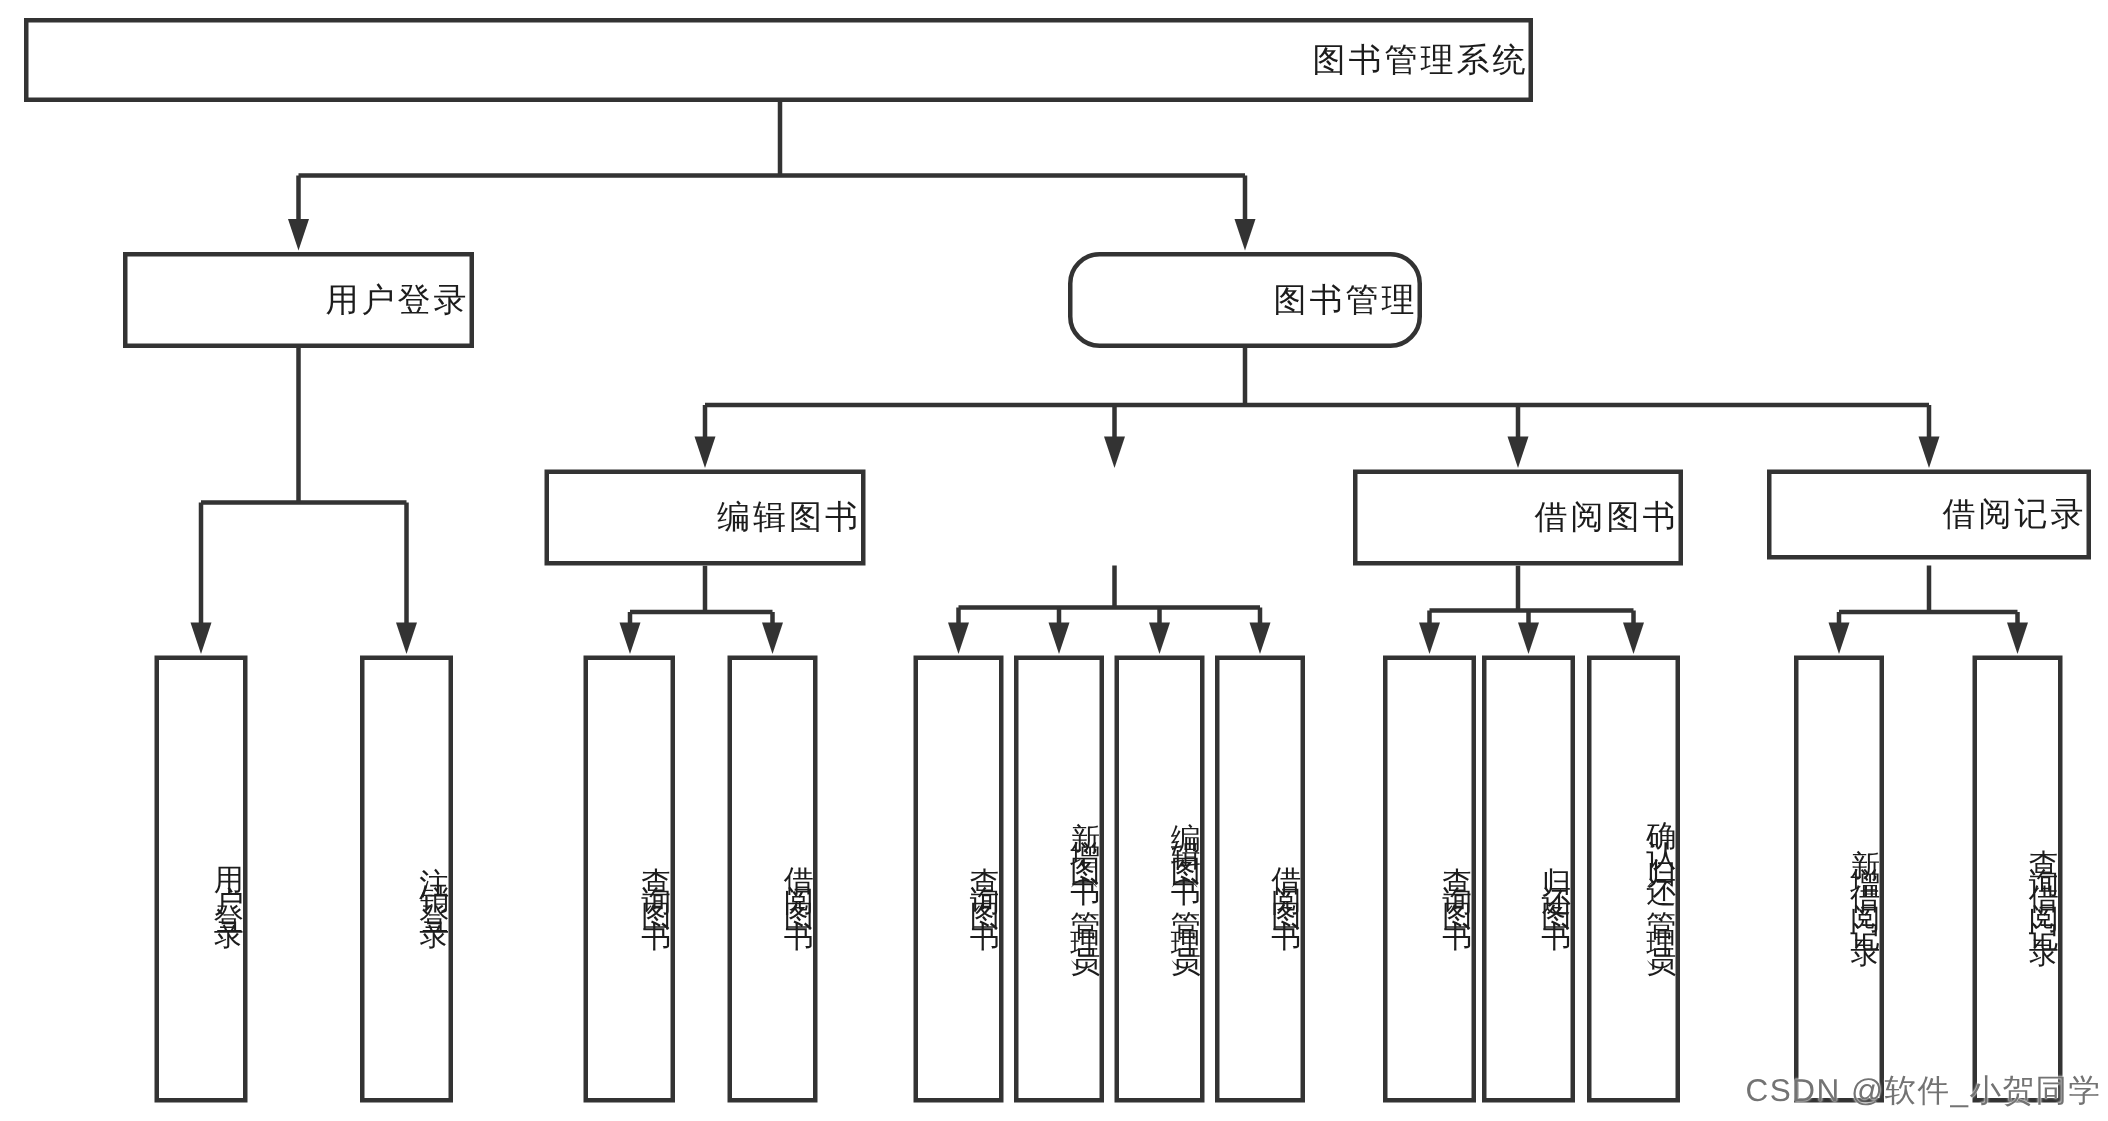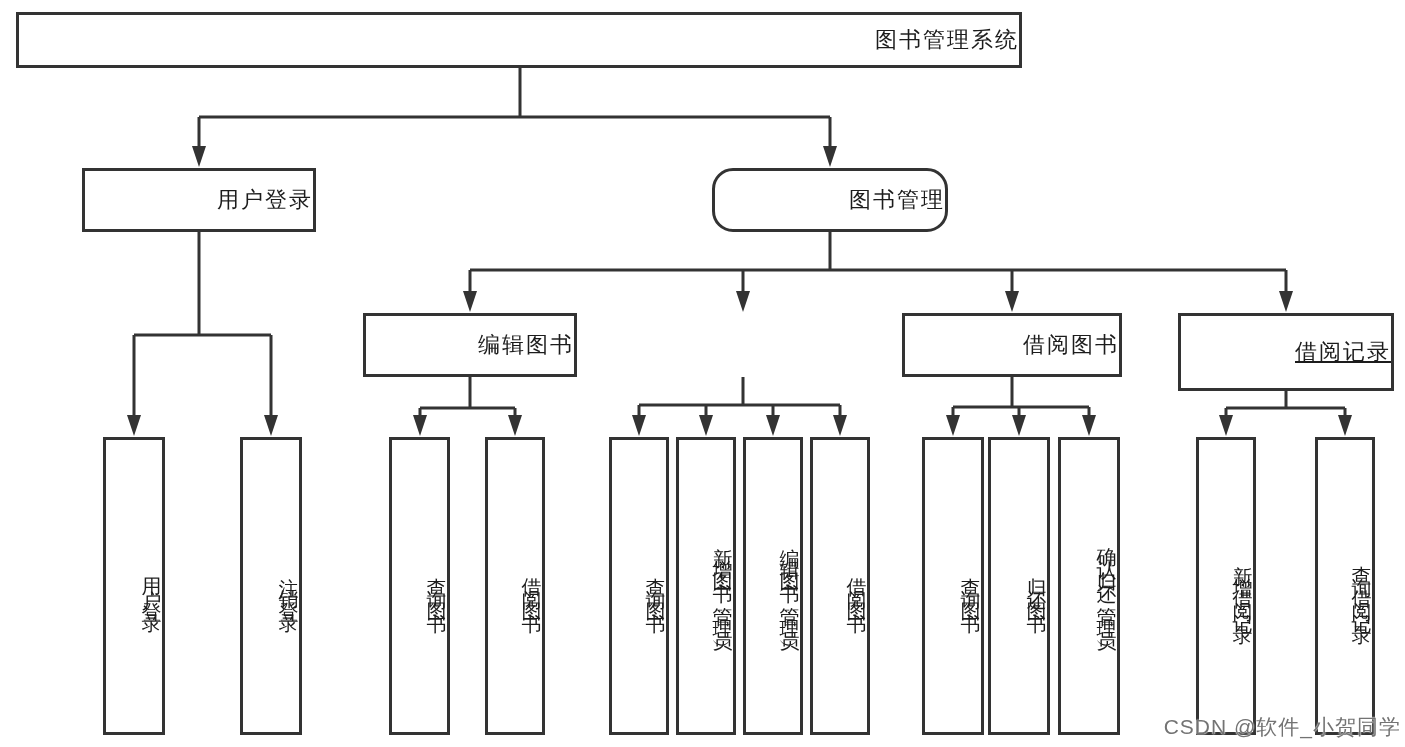--- a/index.html
+++ b/index.html
@@ -77,21 +77,21 @@
   <div class="box" style="left:712px;top:168px;width:236px;height:64px;border-radius:21px;">
     <span class="h-label">图书管理</span>
   </div>
 
   <div class="box" style="left:363px;top:313px;width:214px;height:64px;">
     <span class="h-label">编辑图书</span>
   </div>
   <div class="box" style="left:902px;top:313px;width:220px;height:64px;">
     <span class="h-label">借阅图书</span>
   </div>
-  <div class="box" style="left:1178px;top:313px;width:216px;height:78px;text-decoration:underline;">
+  <div class="box" style="left:1178px;top:313px;width:216px;height:60px;">
     <span class="h-label">借阅记录</span>
   </div>
 
   <div class="box leaf" style="left:103px;top:437px;width:62px;height:298px;">
     <span class="v-label">用户登录</span>
   </div>
   <div class="box leaf" style="left:240px;top:437px;width:62px;height:298px;">
     <span class="v-label">注销登录</span>
   </div>
 

